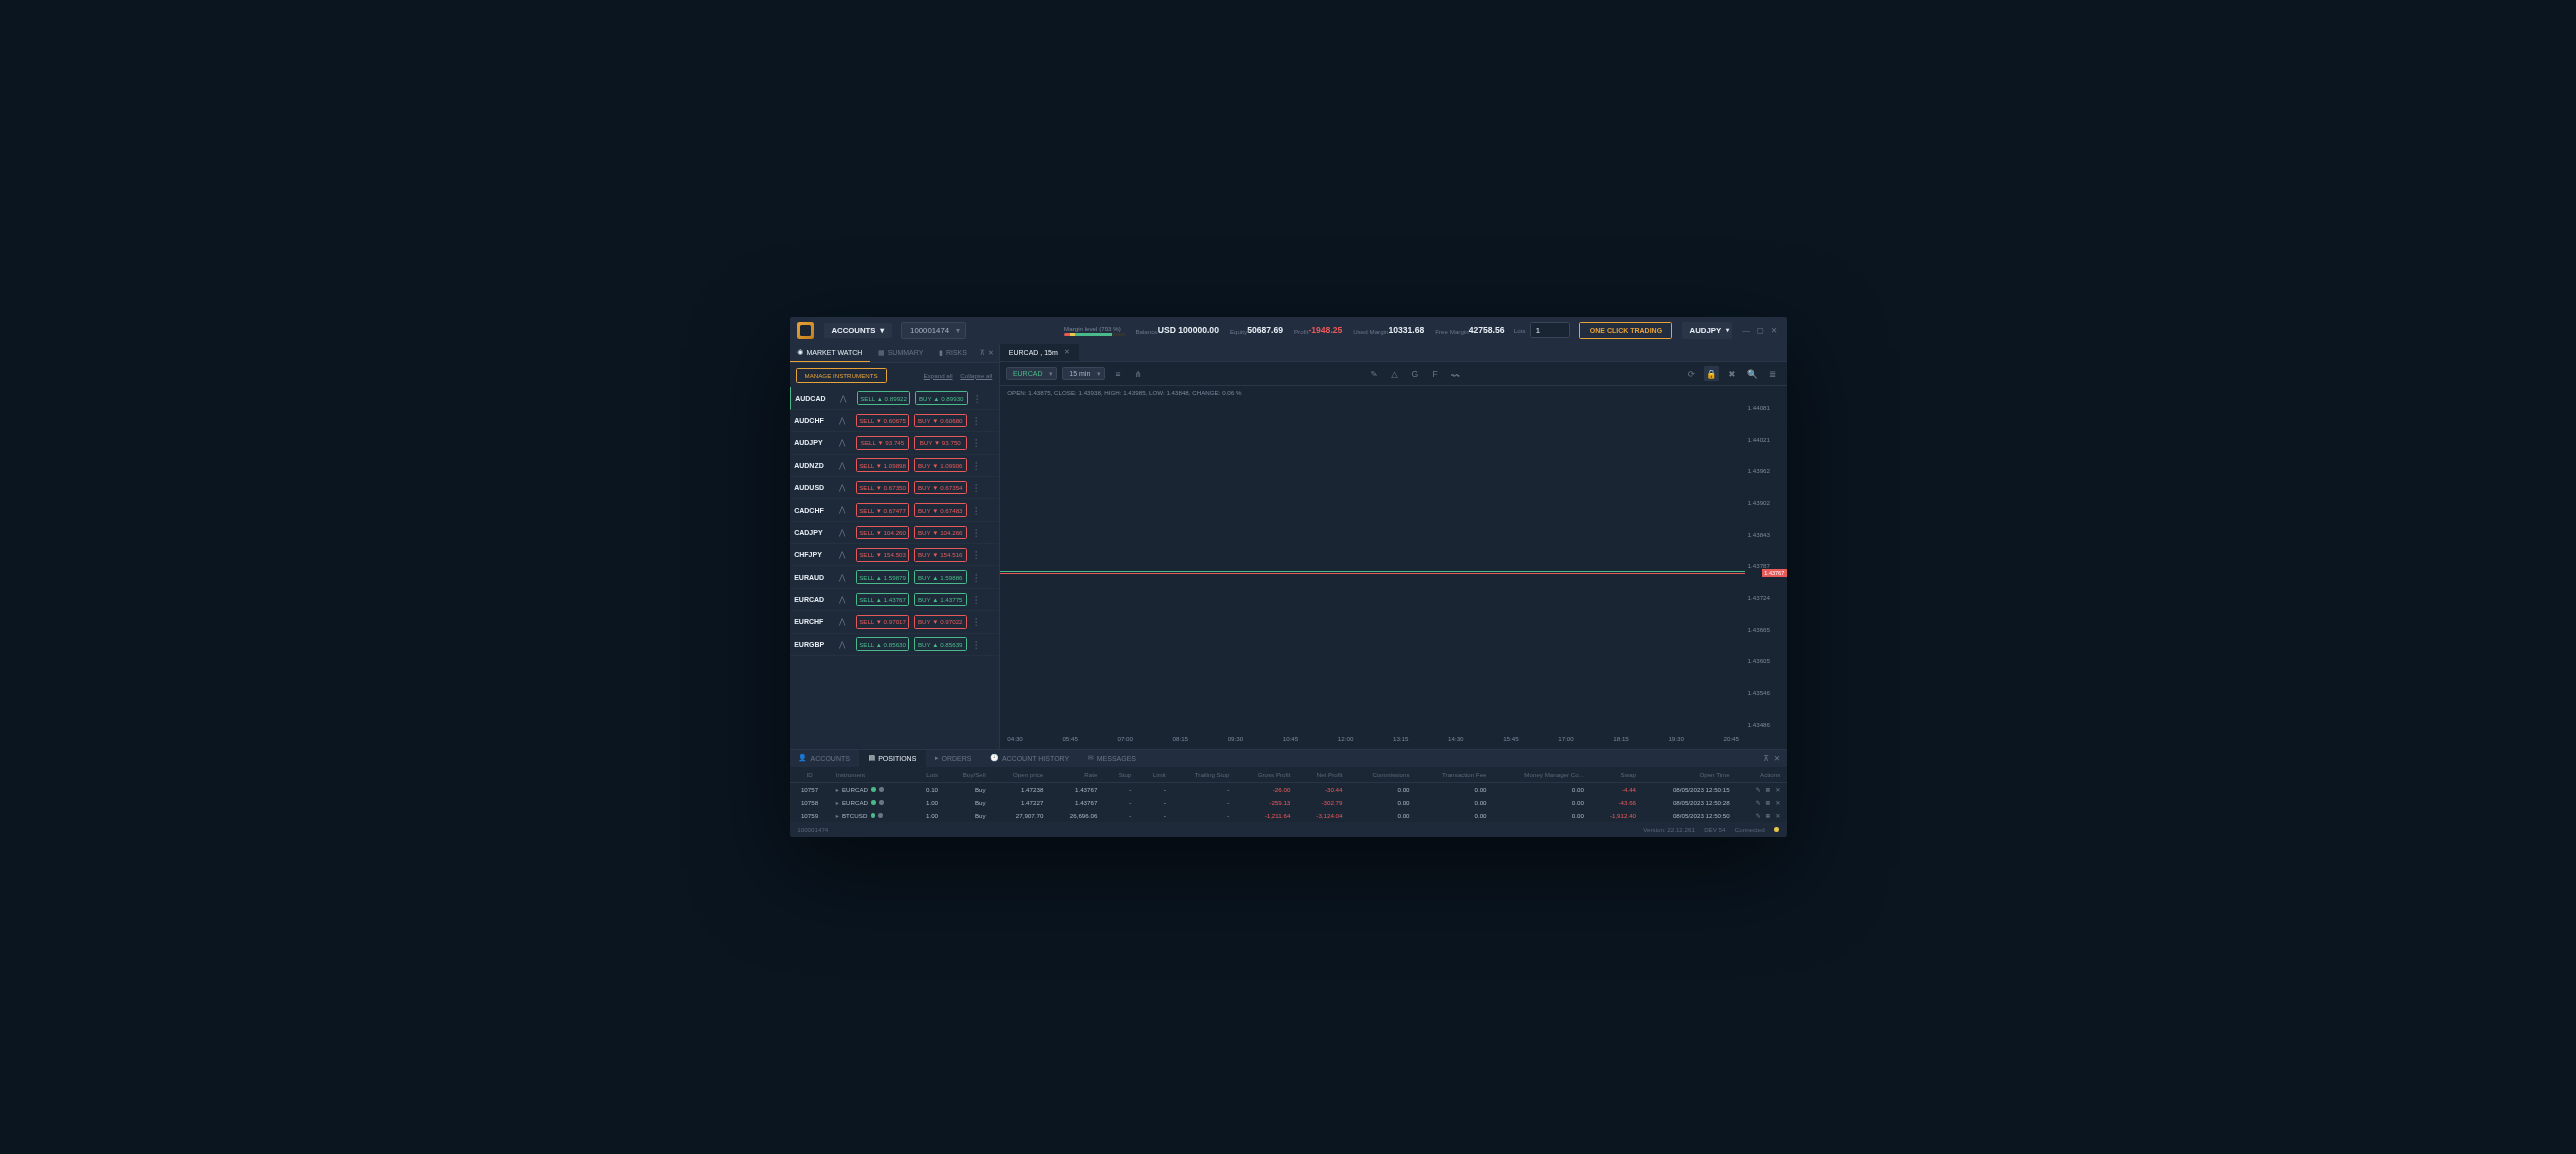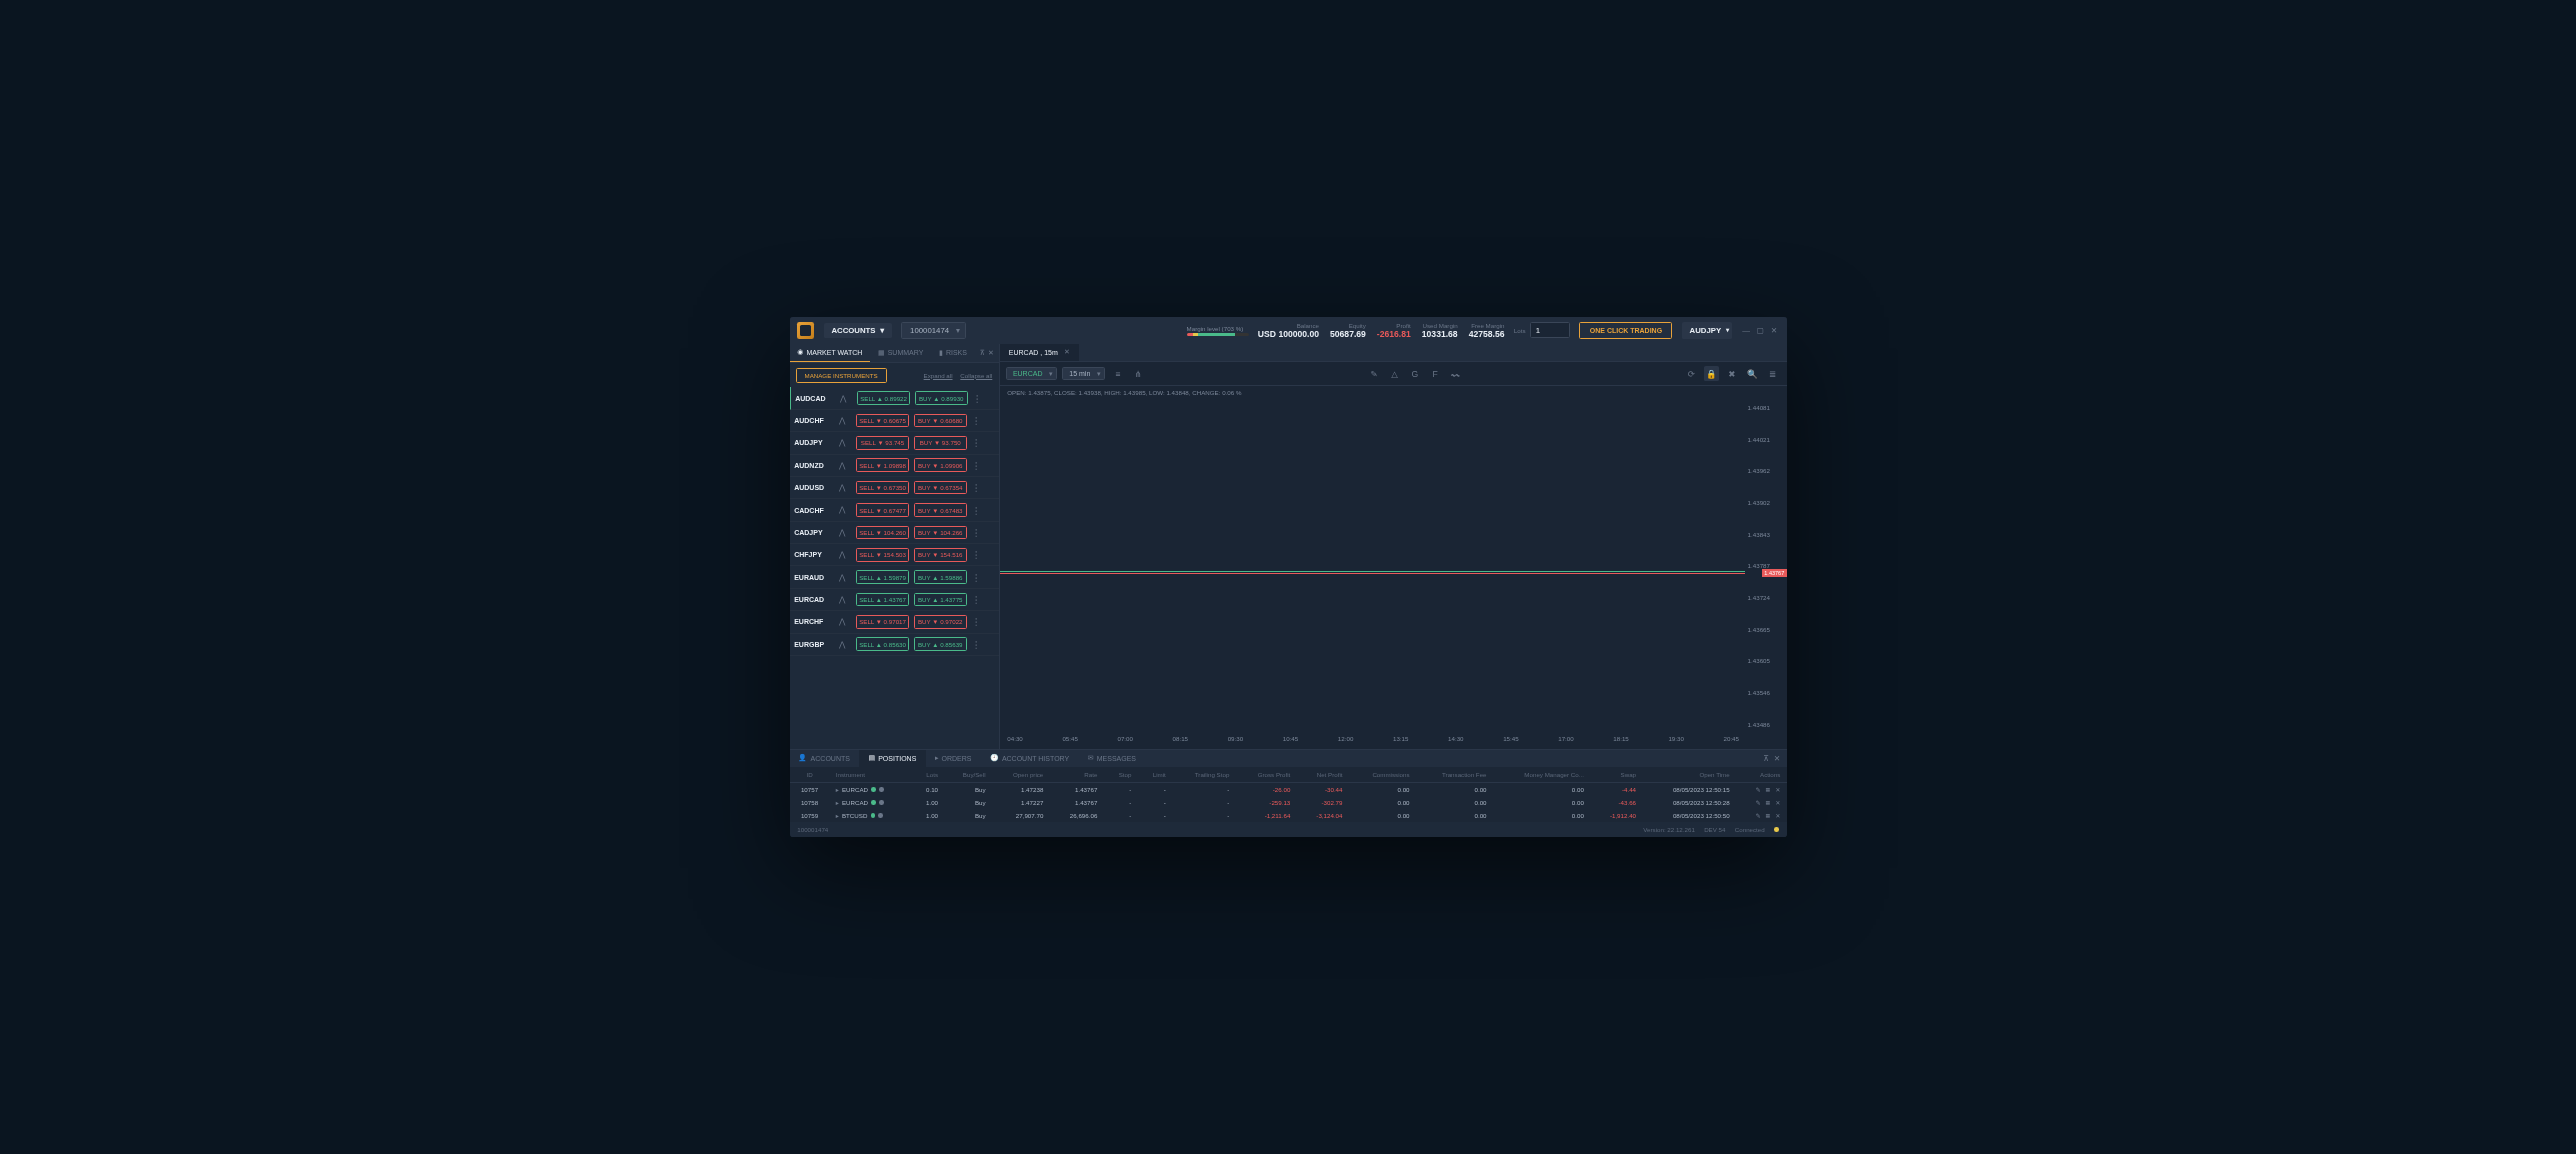--- a/index.html
+++ b/index.html
@@ -12,21 +12,21 @@
 .logo::after { content:""; position:absolute; inset:3.1px; background:#1a2534; border-radius:1.6px; }
 .workspace-btn { display:flex; align-items:center; gap:4.7px; padding:3.1px 7.8px; background:#2a3648; border-radius:1.6px; color:#e8eef5; font-weight:bold; font-size:7.8px; cursor:pointer; }
 .account-sel { padding:3.1px 15.6px 3.1px 7.8px; background:#2a3648; border:0.8px solid #3a4658; border-radius:1.6px; color:#a8b3c2; font-size:7.8px; cursor:pointer; position:relative; }
 .account-sel::after { content:"▾"; position:absolute; right:4.7px; color:#6a7688; }
 .spacer { flex:1; }
 .margin-bar { display:flex; flex-direction:column; gap:1.6px; }
 .margin-label { font-size:6.2px; color:#7a8698; }
 .margin-track { width:62px; height:2.3px; background:#333; border-radius:1.6px; overflow:hidden; display:flex; }
 .margin-seg { height:100%; }
 .stats { display:flex; gap:11px; }
-.stat { display:flex; flex-direction:column; align-items:flex-end; }
+.stat { display:flex; flex-direction:row; align-items:flex-end; }
 .stat-lbl { font-size:6.2px; color:#6a7688; }
 .stat-val { font-size:8.6px; font-weight:bold; color:#e8eef5; }
 .stat-val.neg { color:#e85a5a; }
 .lots-box { display:flex; align-items:center; gap:4.7px; }
 .lots-input { width:40px; padding:2.3px 4.7px; background:#1a2534; border:0.8px solid #3a4658; border-radius:1.6px; color:#e8eef5; font-size:7.8px; }
 .oct-btn { padding:3.9px 9.3px; border:0.8px solid #e8a23a; color:#e8a23a; background:transparent; border-radius:1.6px; font-size:7px; font-weight:bold; cursor:pointer; }
 .action-btn { padding:3.9px 11px 3.9px 7.8px; background:#2a3648; color:#e8eef5; border-radius:1.6px; font-size:7.8px; font-weight:bold; cursor:pointer; position:relative; }
 .action-btn::after { content:"▾"; position:absolute; right:3.1px; font-size:6.2px; }
 .win-ctrl { display:flex; gap:4.7px; }
 .win-ctrl span { width:9.3px; height:9.3px; display:flex; align-items:center; justify-content:center; color:#6a7688; cursor:pointer; font-size:7.8px; }
@@ -130,21 +130,21 @@
       <div class="stat">
           <span class="stat-lbl">Balance</span>
           <span class="stat-val"><span>USD</span>&nbsp;<span>100000.00</span></span>
         </div>
       <div class="stat">
           <span class="stat-lbl">Equity</span>
           <span class="stat-val">50687.69</span>
         </div>
       <div class="stat">
           <span class="stat-lbl">Profit</span>
-          <span class="stat-val neg">-2616.81</span>
+          <span class="stat-val neg">-1948.25</span>
         </div>
       <div class="stat">
           <span class="stat-lbl">Used Margin</span>
           <span class="stat-val">10331.68</span>
         </div>
       <div class="stat">
           <span class="stat-lbl">Free Margin</span>
           <span class="stat-val">42758.56</span>
         </div>
     </div>

